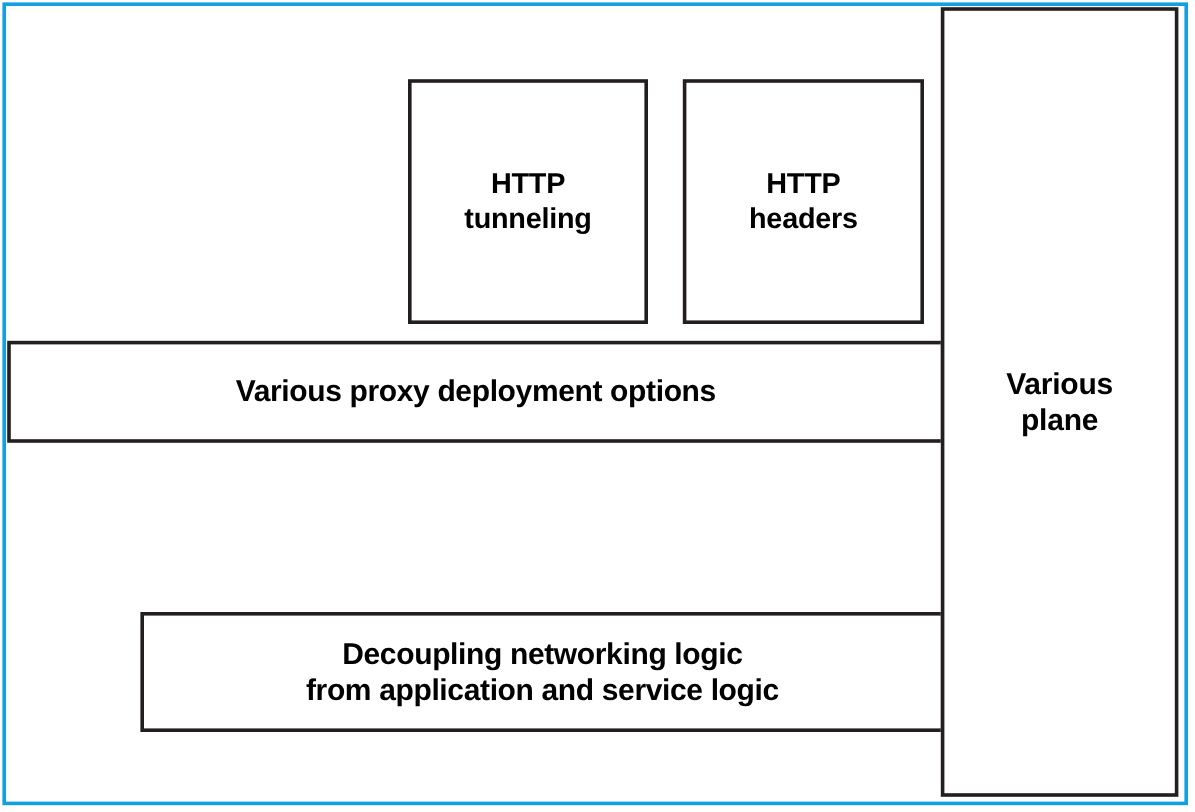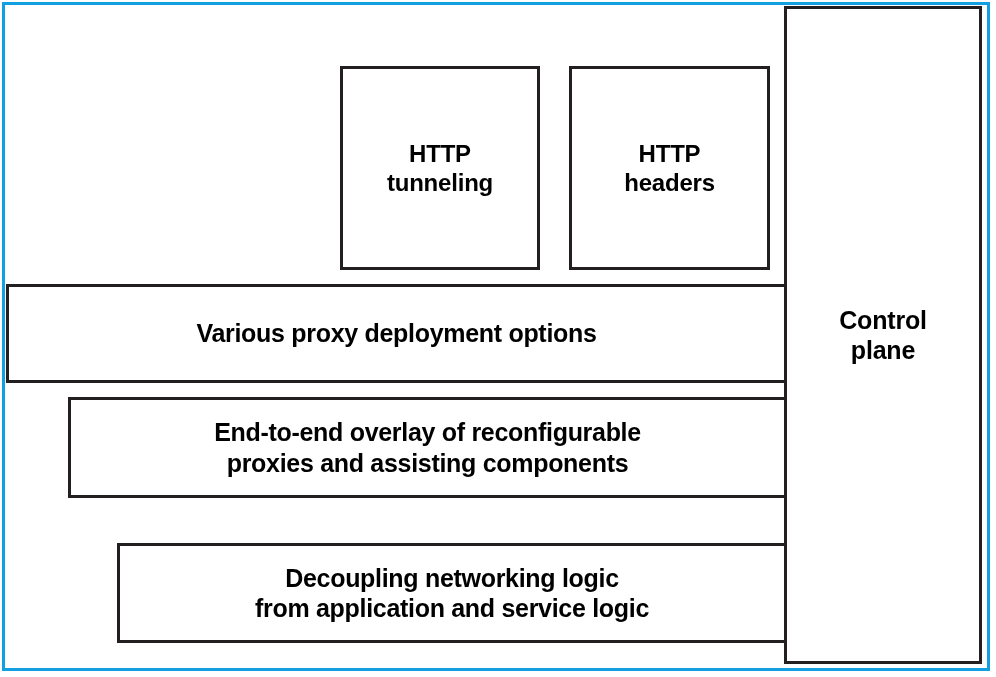--- a/index.html
+++ b/index.html
@@ -57,23 +57,23 @@
   #feature-box-0 { left: 111px; top: 66px;  width: 199px; height: 204px; }
   #feature-box-1 { left: 340px; top: 66px;  width: 200px; height: 204px; }
   #feature-box-2 { left: 569px; top: 66px;  width: 201px; height: 204px; }
 
   
   .layer-bar {
     font-size: 25px;
     letter-spacing: -0.3px;
     padding: 2px 10px;
   }
-  #layer-bar-0 { left: 6px;   top: 284px; width: 781px; height: 99px; align-items: center;  }
+  #layer-bar-0 { left: 6px;   top: 284px; width: 781px; height: 85px; align-items: center;  }
   #layer-bar-1 { left: 68px;  top: 397px; width: 719px; height: 101px; }
-  #layer-bar-2 { left: 117px; top: 510px; width: 670px; height: 100px; margin-top: 33px; }
+  #layer-bar-2 { left: 117px; top: 510px; width: 670px; height: 100px; }
 
   
   #control-plane {
     left: 784px;
     top: 6px;
     width: 198px;
     height: 658px;
     font-size: 25px;
     letter-spacing: -0.2px;
     padding: 0 8px;
@@ -99,28 +99,24 @@
 
   <div class="node feature-box" id="feature-box-2">
     <span class="node-label">HTTP
 headers</span>
   </div>
 
   <div class="node layer-bar" id="layer-bar-0">
     <span class="node-label">Various proxy deployment options</span>
   </div>
 
-  <div class="node layer-bar" id="layer-bar-1">
-    <span class="node-label">End-to-end overlay of reconfigurable
-proxies and assisting components</span>
-  </div>
 
   <div class="node layer-bar" id="layer-bar-2">
     <span class="node-label">Decoupling networking logic
 from application and service logic</span>
   </div>
 
   <div class="node" id="control-plane">
-    <span class="node-label">Control
+    <span class="node-label">Various
 plane</span>
   </div>
 
 </div>
 
 </body></html>

